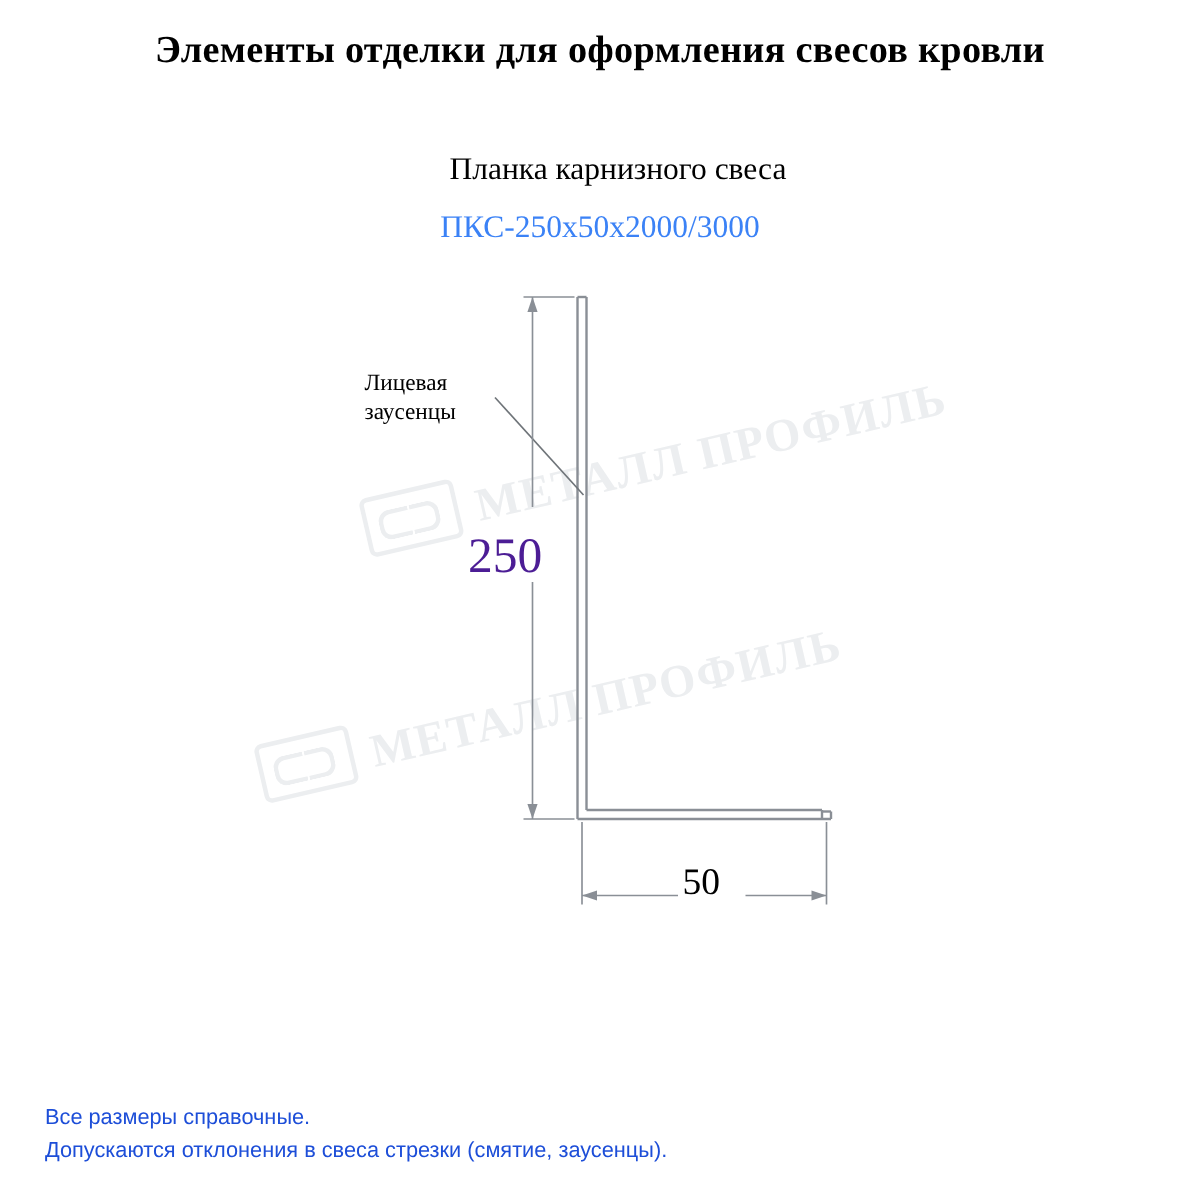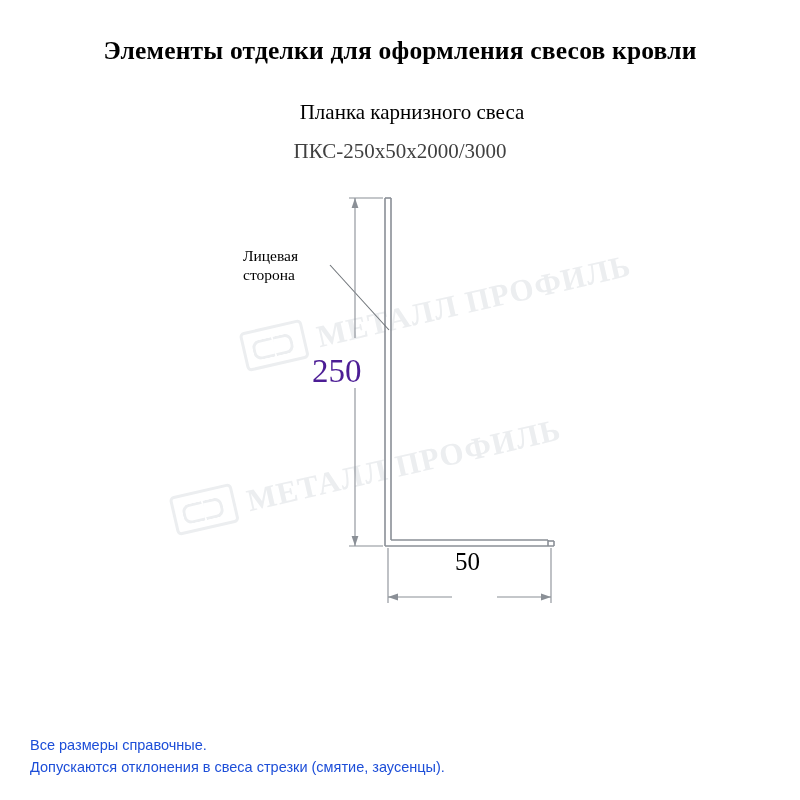--- a/index.html
+++ b/index.html
@@ -12,21 +12,21 @@
     height: 800px;
     position: relative;
     overflow: hidden;
     font-family: "Liberation Sans", sans-serif;
     color: #1a1a1a;
   }
 
   
   .page-title {
     position: absolute;
-    top: 36px;
+    top: 18px;
     left: 0;
     width: 800px;
     text-align: center;
     font-family: "Liberation Serif", serif;
     font-size: 25.5px;
     font-weight: bold;
     letter-spacing: 0.2px;
     color: #000000;
     white-space: nowrap;
   }
@@ -43,21 +43,21 @@
   }
 
   .product-code {
     position: absolute;
     top: 139px;
     left: 0;
     width: 800px;
     text-align: center;
     font-family: "Liberation Serif", serif;
     font-size: 21px;
-    color: #404040;
+    color: #3b82f6;
   }
 
   
   .watermark {
     position: absolute;
     font-family: "Liberation Serif", serif;
     font-weight: bold;
     font-size: 31px;
     color: #eceef0;
     letter-spacing: 1px;
@@ -127,21 +127,21 @@
     top: 342px;
     font-family: "Liberation Serif", serif;
     font-size: 33px;
     color: #4c1d95;
     margin-top: 11px;
   }
 
   .dim-50 {
     position: absolute;
     left: 455px;
-    top: 548px;
+    top: 575px;
     font-family: "Liberation Serif", serif;
     font-size: 25px;
     color: #000000;
   }
 
   
   .footnotes {
     position: absolute;
     left: 30px;
     bottom: 22px;
@@ -210,21 +210,21 @@
     <line x1="388" y1="597" x2="452" y2="597"></line>
     <line x1="497" y1="597" x2="551" y2="597"></line>
 
     <polygon points="388,597 398,593.6 398,600.4" fill="#8a8f96" stroke="none"></polygon>
     <polygon points="551,597 541,593.6 541,600.4" fill="#8a8f96" stroke="none"></polygon>
   </g>
 </svg>
 
 <div class="label-face">
   <div>Лицевая</div>
-  <div>сторона</div>
+  <div>заусенцы</div>
 </div>
 
 <div class="dim-250">250</div>
 <div class="dim-50">50</div>
 
 <div class="footnotes">
   <div>Все размеры справочные.</div>
   <div>Допускаются отклонения в свеса стрезки (смятие, заусенцы).</div>
 </div>
 

